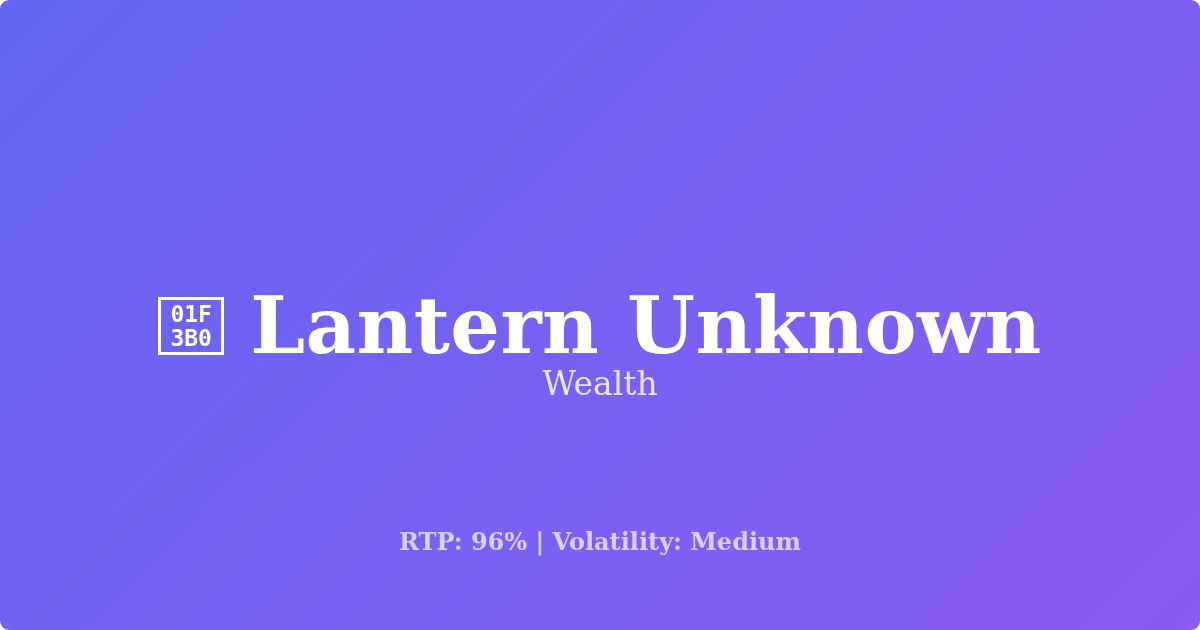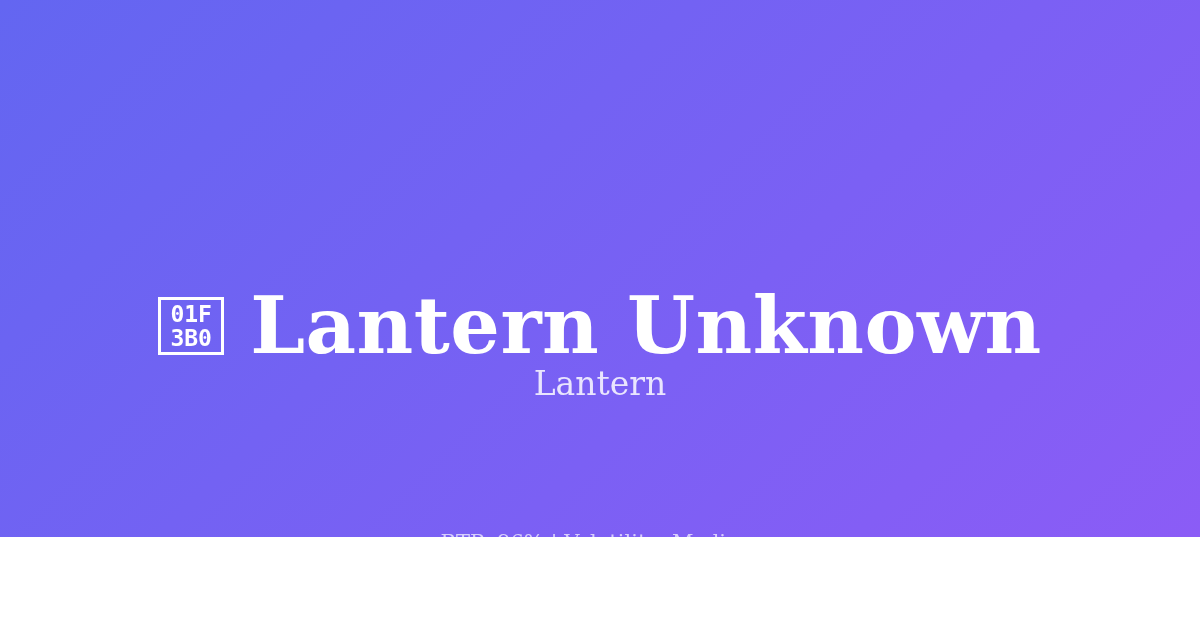--- a/index.html
+++ b/index.html
@@ -10,27 +10,28 @@
   body {
     width: 1200px;
     height: 630px;
     overflow: hidden;
     font-family: "DejaVu Serif", "Liberation Serif", serif;
   }
 
   .card {
     position: relative;
     width: 1200px;
-    height: 537px;
+    height: 630px;
     box-sizing: border-box;
     background: linear-gradient(135deg, #6366f1 0%, #8b5cf6 100%);
     display: flex;
     flex-direction: column;
     align-items: center;
     justify-content: flex-start;
+    border-radius: 9px;
   }
 
   
   .title-row {
     position: absolute;
     top: 232px;
     left: 0;
     right: 0;
     display: flex;
     flex-direction: row;
@@ -87,39 +88,39 @@
   }
 
   
   .meta {
     position: absolute;
     top: 528px;
     left: 0;
     right: 0;
     text-align: center;
     font-family: "DejaVu Serif", "Liberation Serif", serif;
-    font-weight: 400;
-    font-size: 21px;
+    font-weight: 700;
+    font-size: 24px;
     line-height: 28px;
     color: rgba(255, 255, 255, 0.70);
   }
 </style>
 </head>
 <body>
 
 <div class="card">
 
   <div class="title-row">
 
     <span class="tofu-icon" aria-hidden="true">
       <span class="tofu-row">01F</span>
       <span class="tofu-row">3B0</span>
     </span>
 
     <h1 class="game-title">Lantern Unknown</h1>
 
   </div>
 
-  <div class="subtitle">Lantern</div>
+  <div class="subtitle">Wealth</div>
 
   <div class="meta">RTP: 96% | Volatility: Medium</div>
 
 </div>
 
 </body></html>

